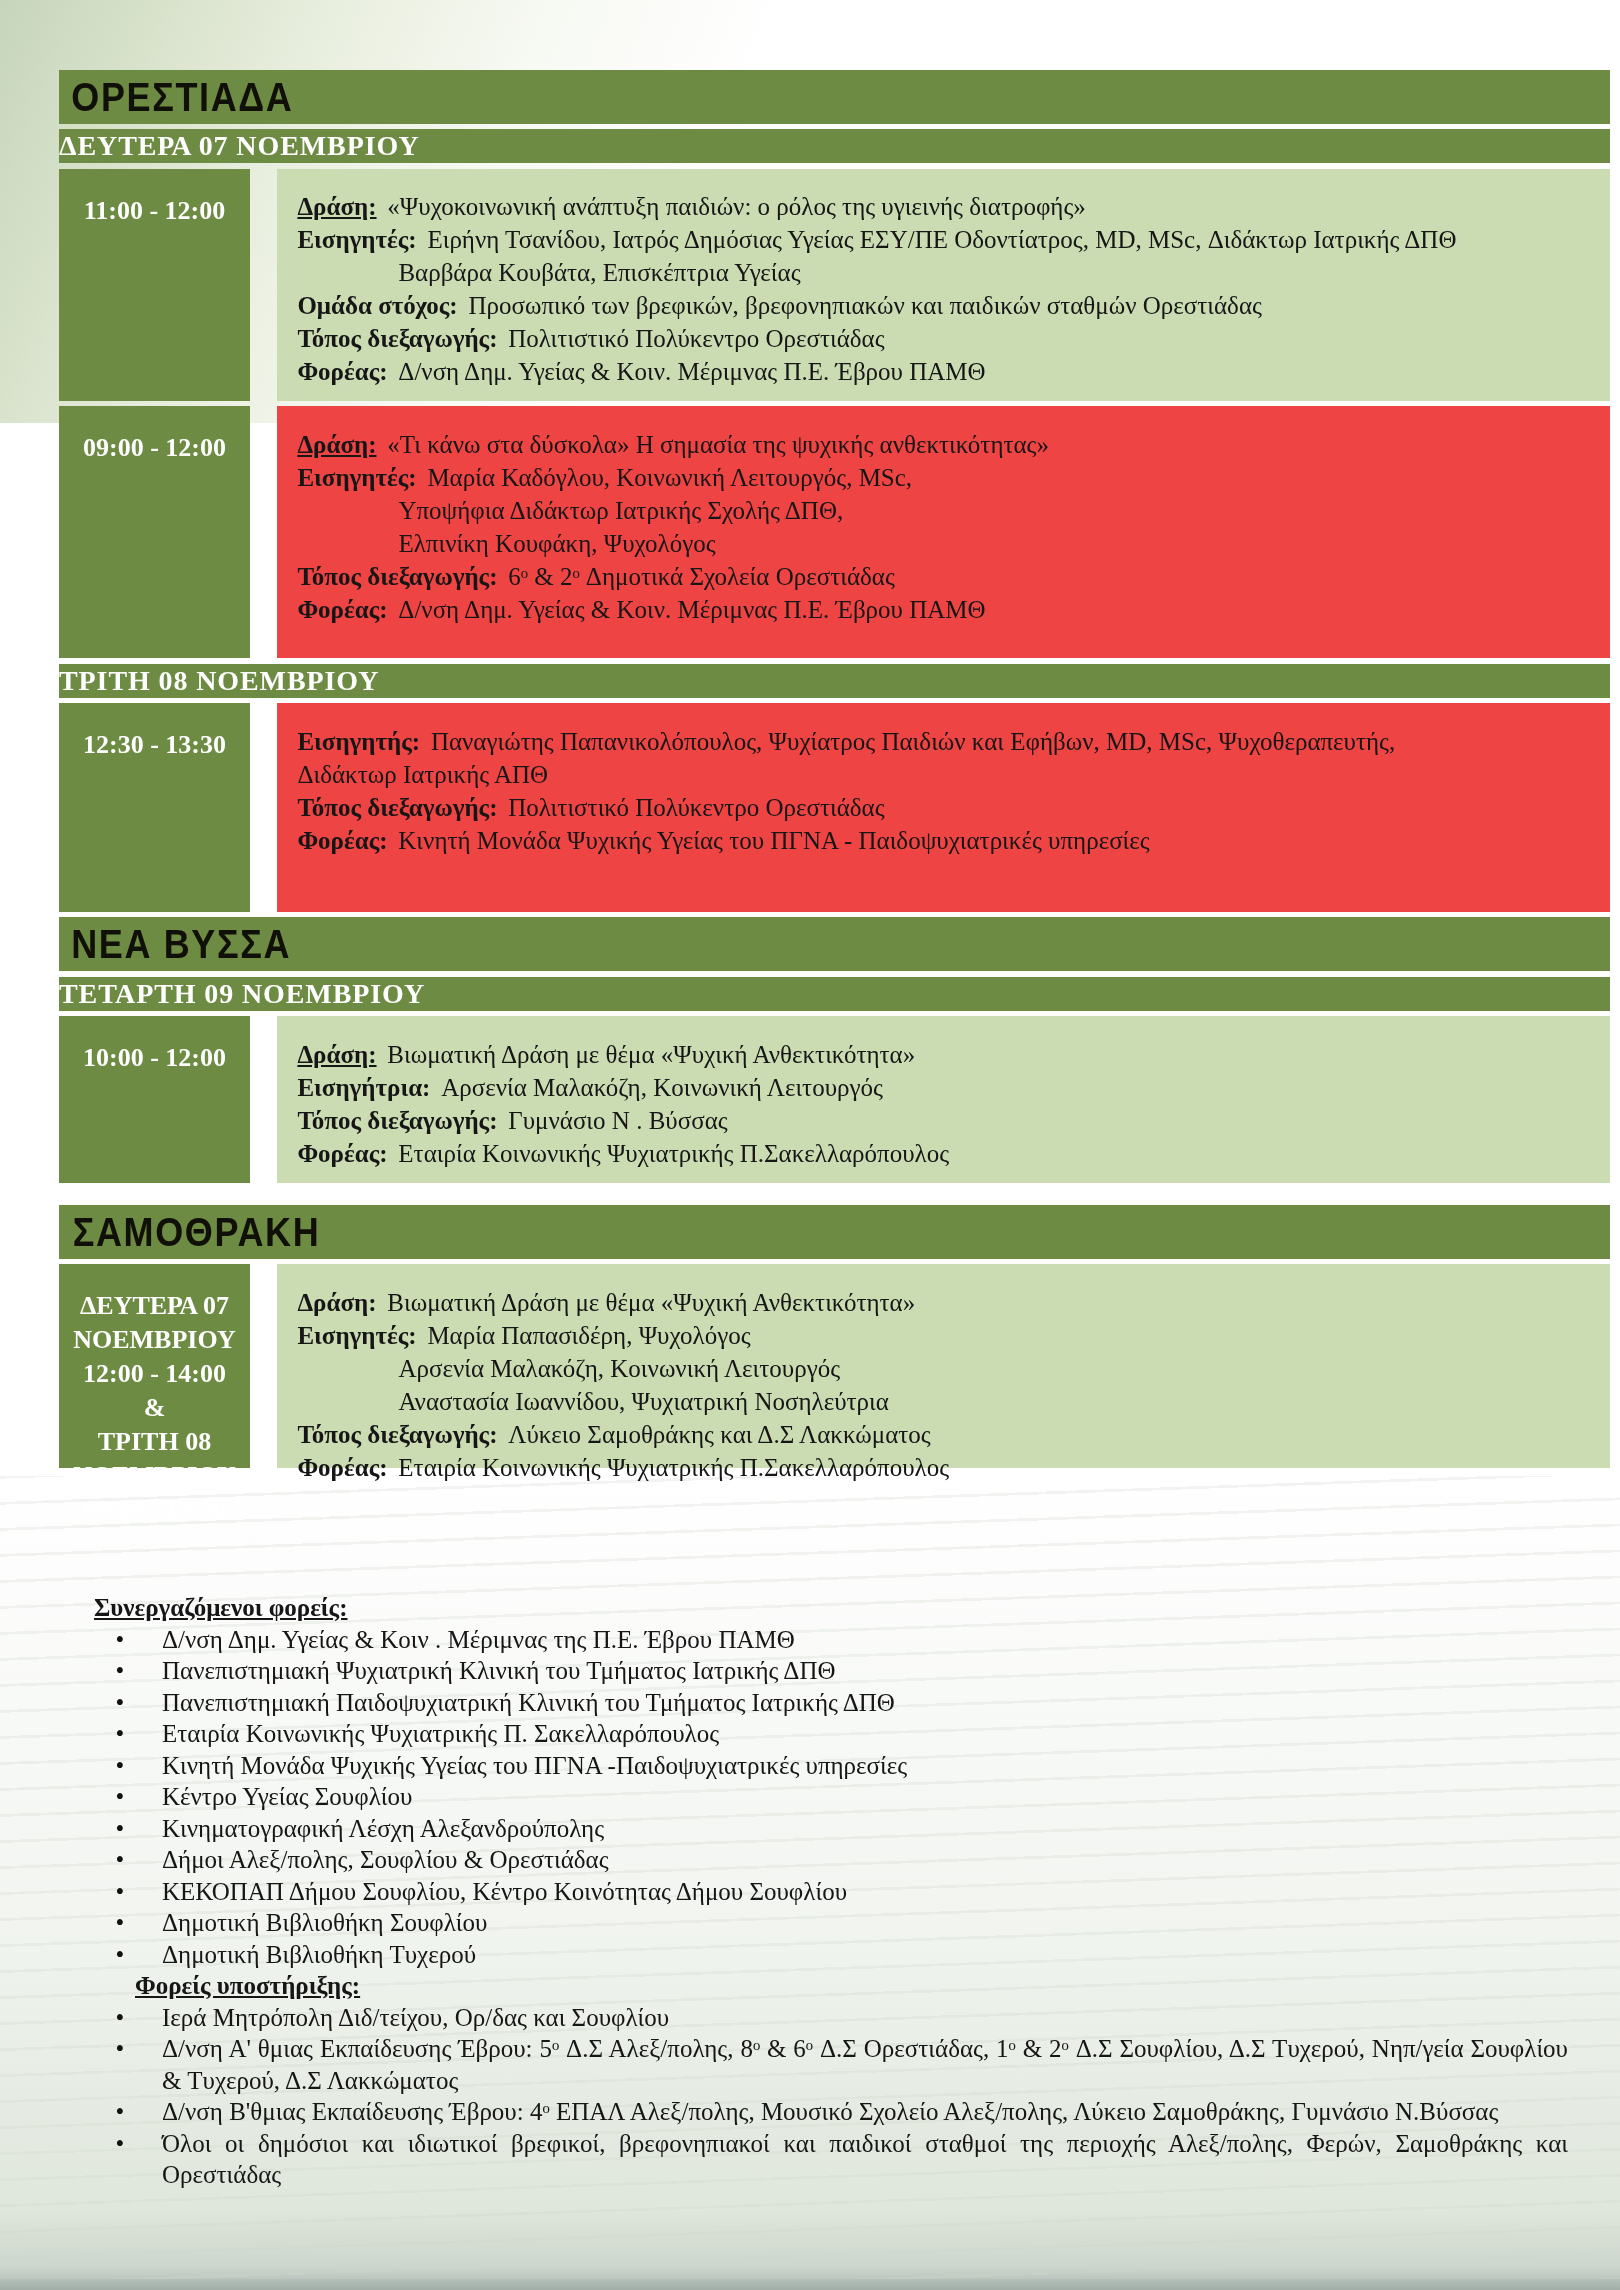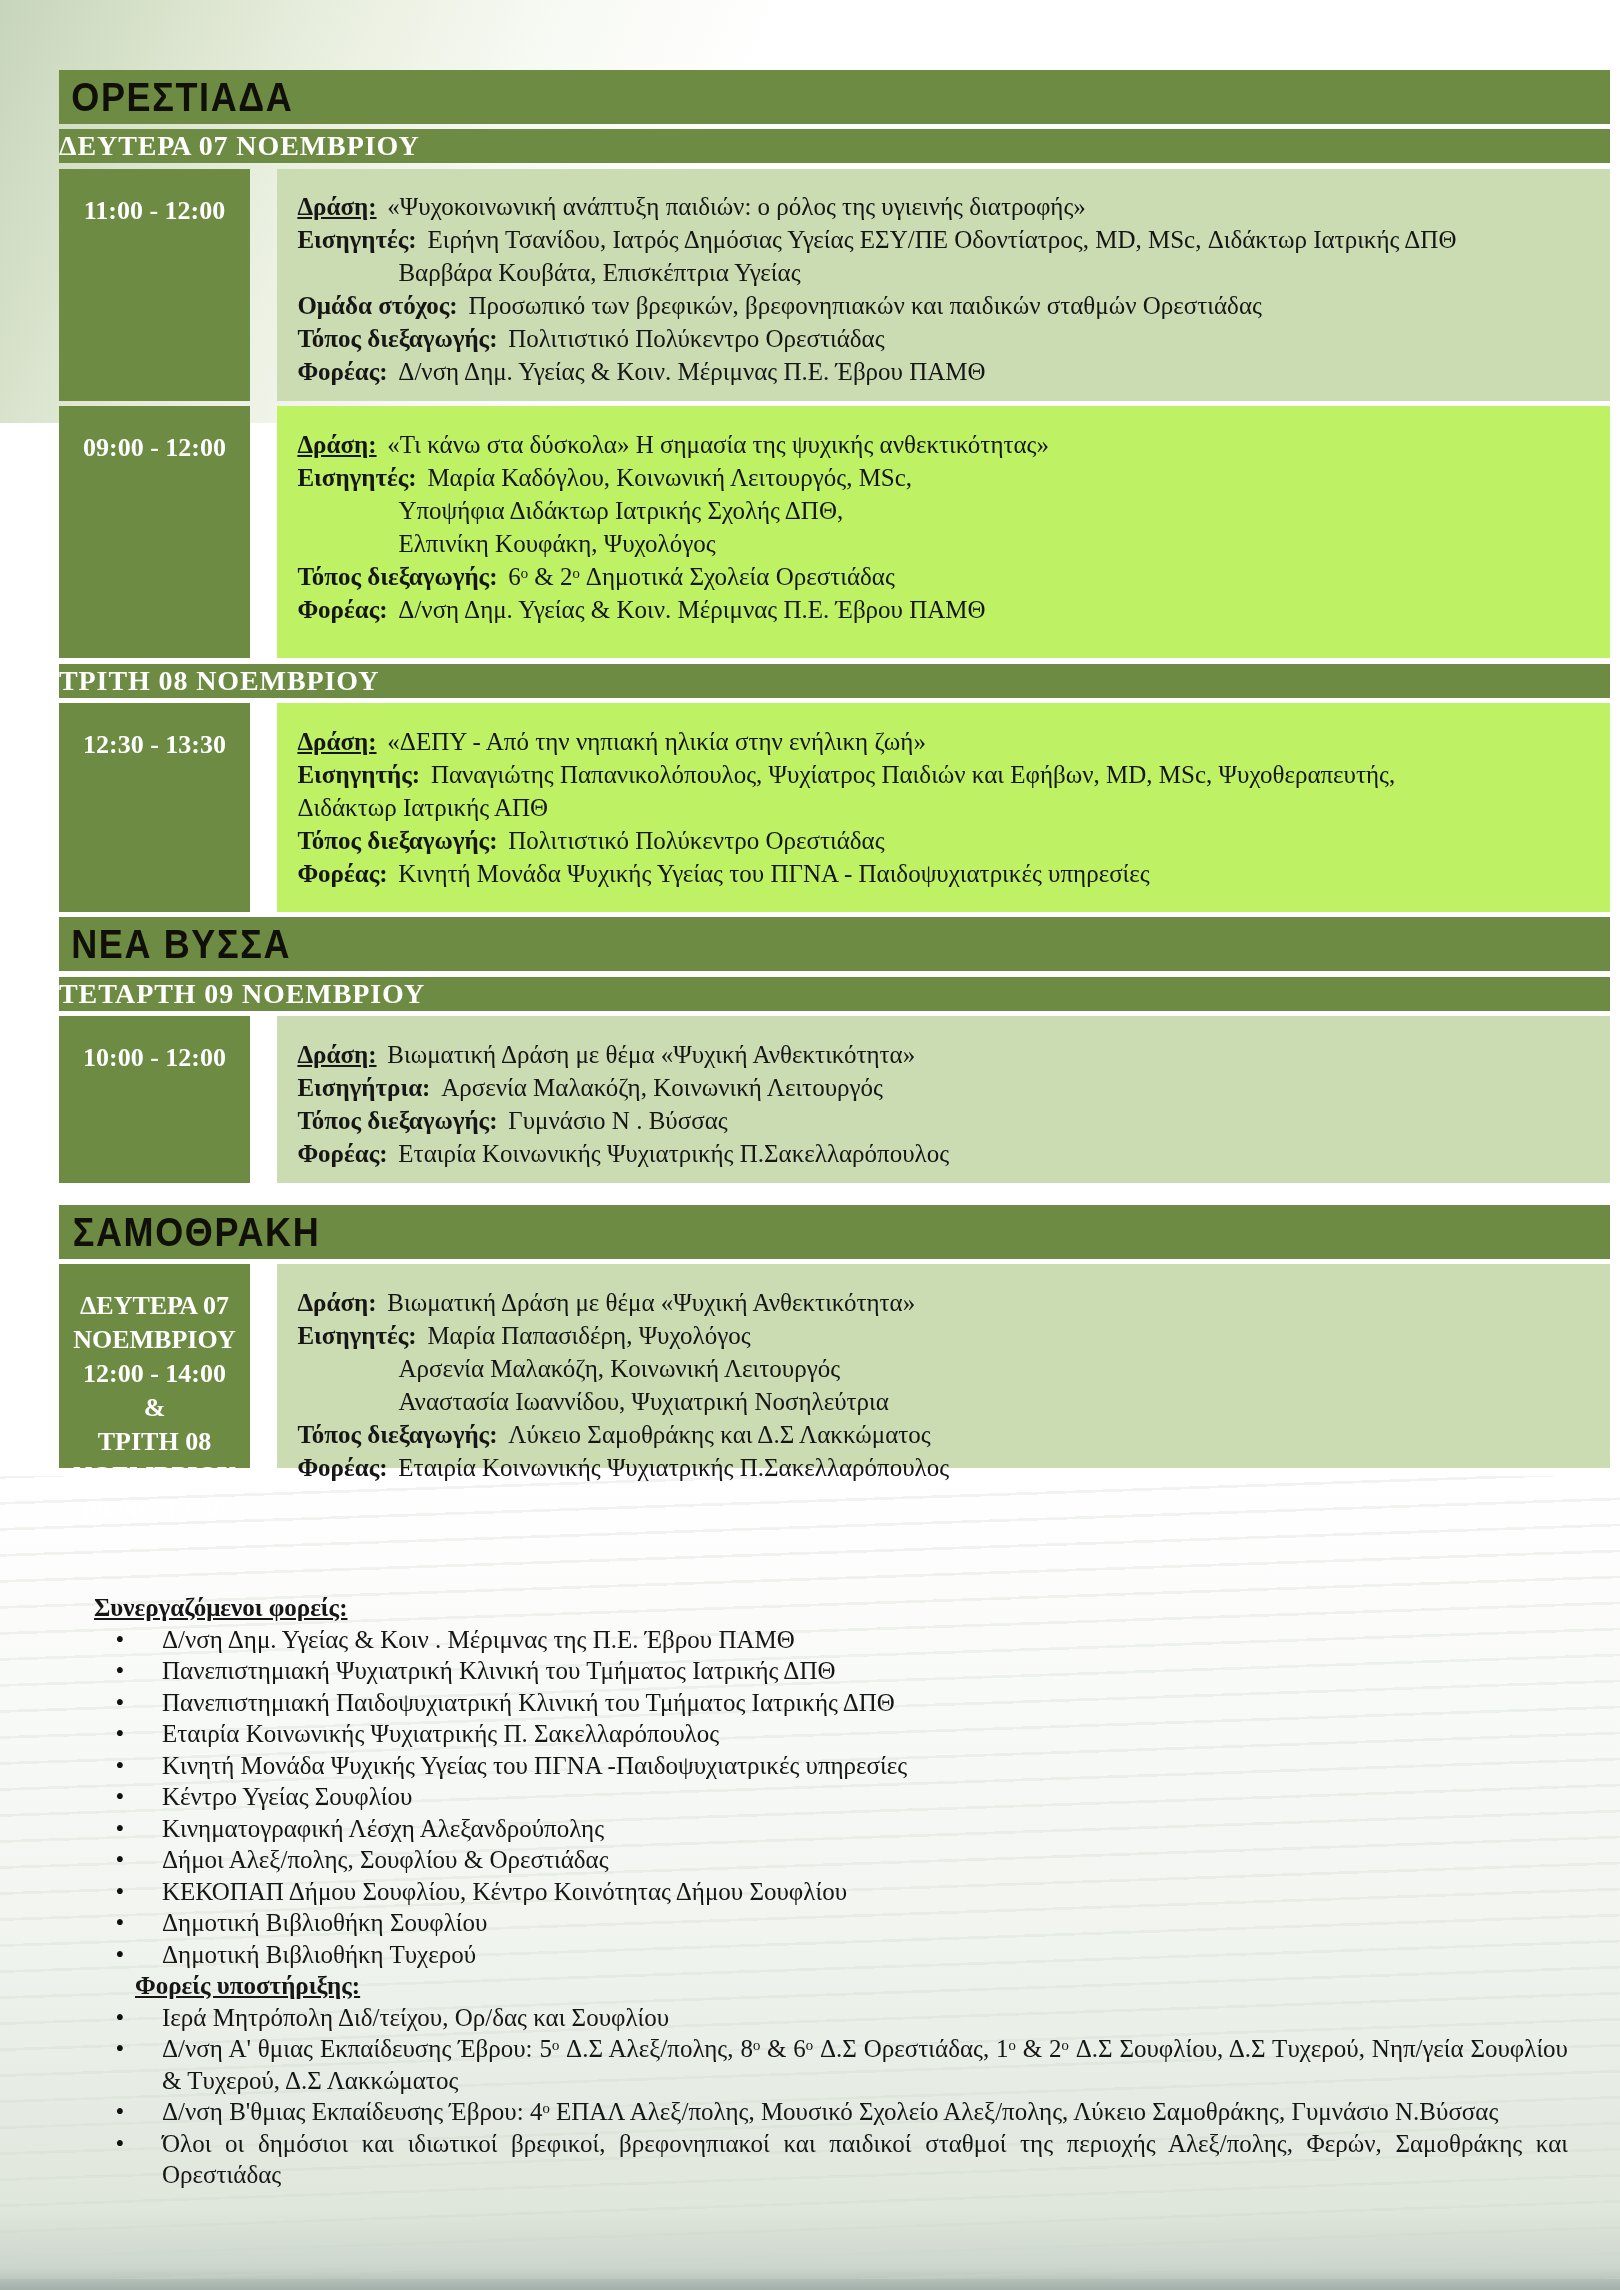--- a/index.html
+++ b/index.html
@@ -40,21 +40,21 @@
   .time{
     width:191px;flex:0 0 191px;background:#6e8b44;color:#ffffff;
     font-weight:bold;font-size:26px;text-align:center;padding-top:25px;box-sizing:border-box;
     margin-right:5.4px;line-height:34px;
   }
   .content{
     flex:1;padding:21.6px 10.8px 0 20px;box-sizing:border-box;
     font-size:25px;line-height:33px;
   }
   .bgreen{background:#cbdcb2;}
-  .bgray{background:#bef264;}
+  .bgray{background:#ef4444;}
   .r1{height:232px;}
   .r2{height:252px;}
   .r3{height:209px;}
   .r4{height:167px;}
   .r5{height:204px;}
   .gap-before{margin-top:21.6px;}
   .ln{white-space:normal;}
   .ln .lbl{font-weight:bold;margin-right:10.8px;}
   .ln .lbl.u{text-decoration:underline;}
   .ln .bt{font-weight:normal;}
@@ -104,21 +104,20 @@
       <div class="ln"><span class="lbl">Τόπος διεξαγωγής:</span><span>6ᵒ &amp; 2ᵒ Δημοτικά Σχολεία Ορεστιάδας</span></div>
       <div class="ln"><span class="lbl">Φορέας:</span><span>Δ/νση Δημ. Υγείας &amp; Κοιν. Μέριμνας Π.Ε. Έβρου ΠΑΜΘ</span></div>
     </div>
   </div>
 
   <div class="band day">ΤΡΙΤΗ 08 ΝΟΕΜΒΡΙΟΥ</div>
 
   <div class="row">
     <div class="time r3">12:30 - 13:30</div>
     <div class="content bgray r3">
-      <div class="ln"><span class="lbl u">Δράση:</span><span class="bt">«ΔΕΠΥ - Από την νηπιακή ηλικία στην ενήλικη ζωή»</span></div>
       <div class="ln"><span class="lbl">Εισηγητής:</span><span>Παναγιώτης Παπανικολόπουλος, Ψυχίατρος Παιδιών και Εφήβων, MD, MSc, Ψυχοθεραπευτής,</span></div>
       <div class="ln"><span>Διδάκτωρ Ιατρικής ΑΠΘ</span></div>
       <div class="ln"><span class="lbl">Τόπος διεξαγωγής:</span><span>Πολιτιστικό Πολύκεντρο Ορεστιάδας</span></div>
       <div class="ln"><span class="lbl">Φορέας:</span><span>Κινητή Μονάδα Ψυχικής Υγείας του ΠΓΝΑ - Παιδοψυχιατρικές υπηρεσίες</span></div>
     </div>
   </div>
 
   <div class="band city"><span class="cw">ΝΕΑ ΒΥΣΣΑ</span></div>
   <div class="band day">ΤΕΤΑΡΤΗ 09 ΝΟΕΜΒΡΙΟΥ</div>
 

